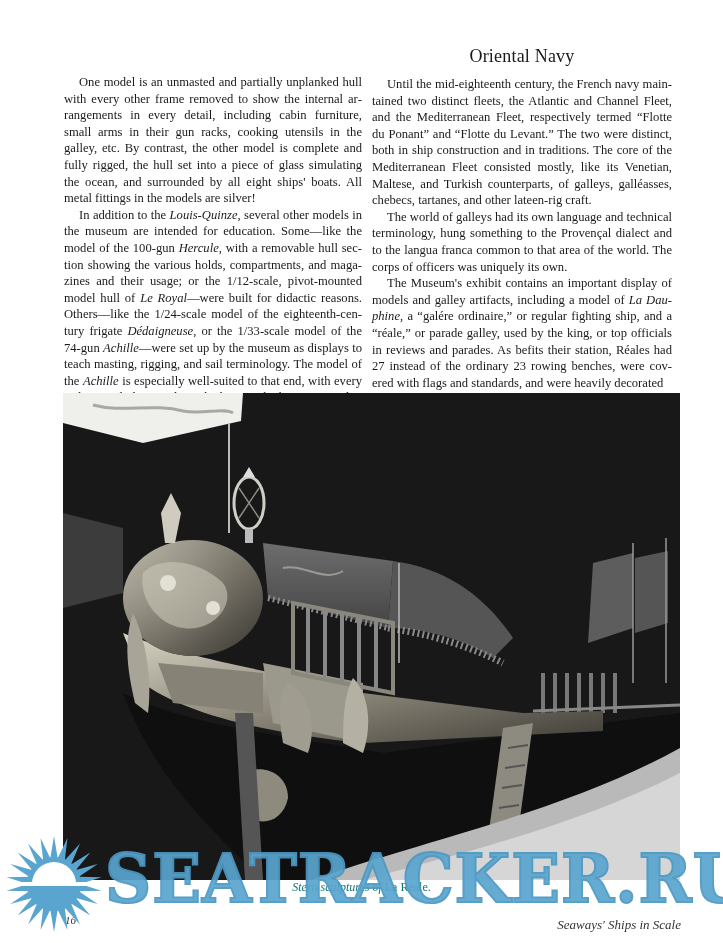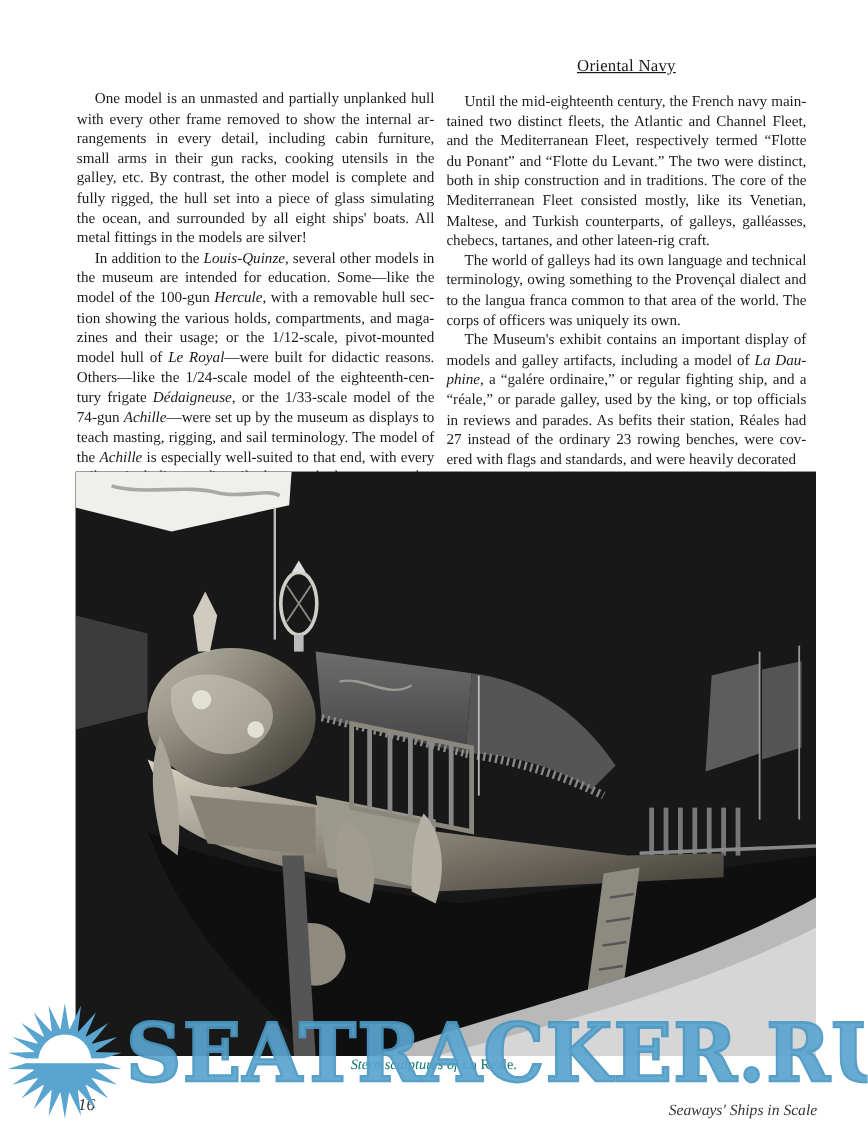--- a/index.html
+++ b/index.html
@@ -3,48 +3,48 @@
 <meta charset="utf-8">
 <style>
   html, body { margin:0; padding:0; background:#ffffff; }
   body { width:723px; height:943px; position:relative; overflow:hidden;
          font-family:"Liberation Serif", "DejaVu Serif", serif; color:#1a1a1a; }
   .col { position:absolute; top:74px; width:298px; font-size:12.6px; line-height:16.6px;
          text-align:justify; hyphens:manual; }
   .col-left { left:64px; }
   .col-right { left:372px; width:300px; top:45px; }
   .col p { margin:0; text-indent:15px; }
-  .heading { font-size:14px; line-height:22px; text-align:center; margin:0 0 9px 0;
-             font-weight:normal; letter-spacing:0.2px;text-decoration:underline; }
+  .heading { font-size:18px; line-height:22px; text-align:center; margin:0 0 9px 0;
+             font-weight:normal; letter-spacing:0.2px; }
   i { font-style:italic;margin-top:24px; }
   .photo { position:absolute; left:63px; top:393px; width:617px; height:487px;
            background:#151515; overflow:hidden; }
   .caption { position:absolute; left:0; width:723px; top:880px; text-align:center;
              font-size:12px; font-style:italic; color:#0f766e; z-index:1; }
   .caption .reg { font-style:normal; }
-  .page-number { position:absolute; left:65px; top:914px; font-size:14px; font-style:italic; color:#333; z-index:1; }
+  .page-number { position:absolute; left:65px; top:914px; font-size:11px; font-style:italic; color:#333; z-index:1; }
   .running-footer { position:absolute; right:42px; top:917px; font-size:13px; font-style:italic; color:#333; z-index:1; }
   .watermark { position:absolute; left:0; top:832px; width:604px; height:95px; z-index:3; pointer-events:none; }
   .wm-text { position:absolute; left:105px; top:12px; font-family:"DejaVu Serif", serif; font-weight:bold;
              font-size:64px; letter-spacing:1px; color:#5aa5cf; opacity:0.92; line-height:70px;
              -webkit-text-stroke:2px #4b98c4; white-space:nowrap; transform:scaleY(1.05); }
 </style>
 </head>
 <body>
 
 <div class="col col-left" id="left-col">
     <p><span>One model is an unmasted and partially unplanked hull with every other frame removed to show the internal ar­rangements in every detail, including cabin furniture, small arms in their gun racks, cooking utensils in the galley, etc. By contrast, the other model is complete and fully rigged, the hull set into a piece of glass simulating the ocean, and surrounded by all eight ships' boats. All metal fittings in the models are silver!</span></p>
     <p><span>In addition to the </span><i>Louis-Quinze</i><span>, several other models in the museum are intended for education. Some—like the model of the 100-gun </span><i>Hercule</i><span>, with a removable hull sec­tion showing the various holds, compartments, and maga­zines and their usage; or the 1/12-scale, pivot-mounted model hull of </span><i>Le Royal</i><span>—were built for didactic reasons. Others—like the 1/24-scale model of the eighteenth-cen­tury frigate </span><i>Dédaigneuse</i><span>, or the 1/33-scale model of the 74-gun </span><i>Achille</i><span>—were set up by the museum as displays to teach masting, rigging, and sail terminology. The model of the </span><i>Achille</i><span> is especially well-suited to that end, with every sail set including stud'n sails, hammocks hung out to dry, and canvas tents out.</span></p>
   </div>
 
 <div class="col col-right">
   <h2 class="heading">Oriental Navy</h2>
   <div id="right-col">
       <p><span>Until the mid-eighteenth century, the French navy main­tained two distinct fleets, the Atlantic and Channel Fleet, and the Mediterranean Fleet, respectively termed “Flotte du Ponant” and “Flotte du Levant.”  The two were distinct, both in ship construction and in traditions. The core of the Mediterranean Fleet consisted mostly, like its Venetian, Maltese, and Turkish counterparts, of galleys, galléasses, chebecs, tartanes, and other lateen-rig craft.</span></p>
-      <p><span>The world of galleys had its own language and technical terminology, owing something to the Provençal dialect and to the langua franca common to that area of the world. The corps of officers was uniquely its own.</span></p>
+      <p><span>The world of galleys had its own language and technical terminology, hung something to the Provençal dialect and to the langua franca common to that area of the world. The corps of officers was uniquely its own.</span></p>
       <p><span>The Museum's exhibit contains an important display of models and galley artifacts, including a model of </span><i>La Dau­phine</i><span>, a “galére ordinaire,” or regular fighting ship, and a “réale,” or parade galley, used by the king, or top officials in reviews and parades. As befits their station, Réales had 27 instead of the ordinary 23 rowing benches, were cov­ered with flags and standards, and were heavily decorated</span></p>
     </div>
 </div>
 
 <div class="photo" title="Black-and-white photograph of the ornately carved gilded stern of a galley model with fringed canopies, banners and a lantern">
   <svg width="617" height="487" viewBox="0 0 617 487" xmlns="http://www.w3.org/2000/svg">
     <defs>
       <radialGradient id="glow" cx="0.35" cy="0.45" r="0.5">
         <stop offset="0" stop-color="#6a6a62"></stop>
         <stop offset="1" stop-color="#151515"></stop>

